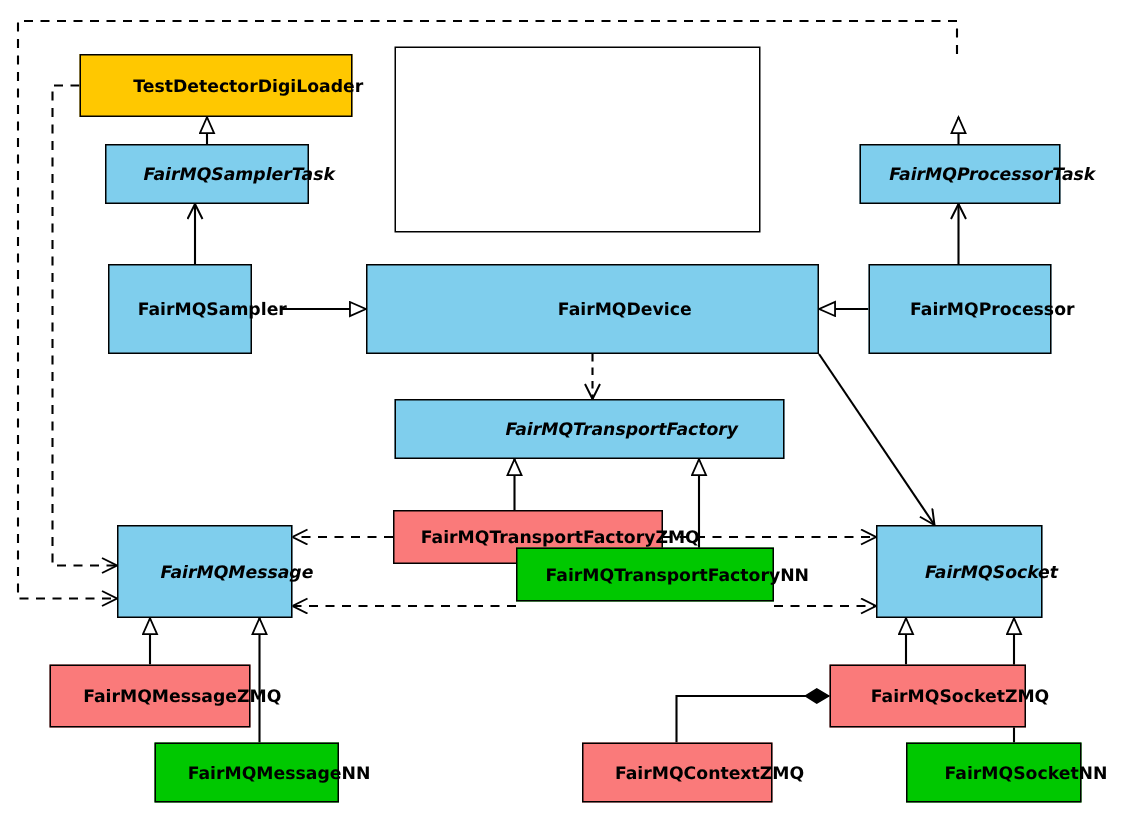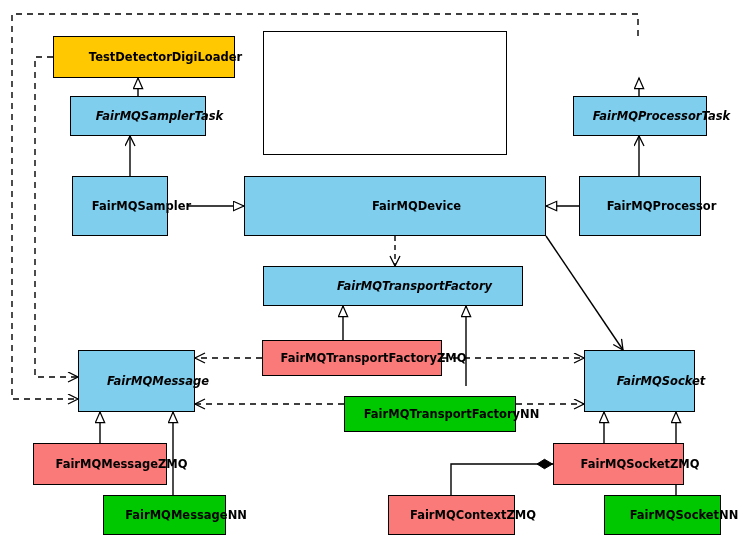--- a/index.html
+++ b/index.html
@@ -118,21 +118,21 @@
     </div>
 
   <div class="node abstract" style="left:263px;top:266px;width:260px;height:40px;background:#7FCEED;">
     <span>FairMQTransportFactory</span>
     </div>
 
   <div class="node" style="left:262px;top:340px;width:180px;height:36px;background:#FA7A7A;">
     <span>FairMQTransportFactoryZMQ</span>
     </div>
 
-  <div class="node" style="left:344px;top:396px;width:172px;height:36px;background:#00C800;">
+  <div class="node" style="left:344px;top:365px;width:172px;height:36px;background:#00C800;">
     <span>FairMQTransportFactoryNN</span>
     </div>
 
   <div class="node abstract" style="left:78px;top:350px;width:117px;height:62px;background:#7FCEED;">
     <span>FairMQMessage</span>
     </div>
 
   <div class="node abstract" style="left:584px;top:350px;width:111px;height:62px;background:#7FCEED;">
     <span>FairMQSocket</span>
     </div>

